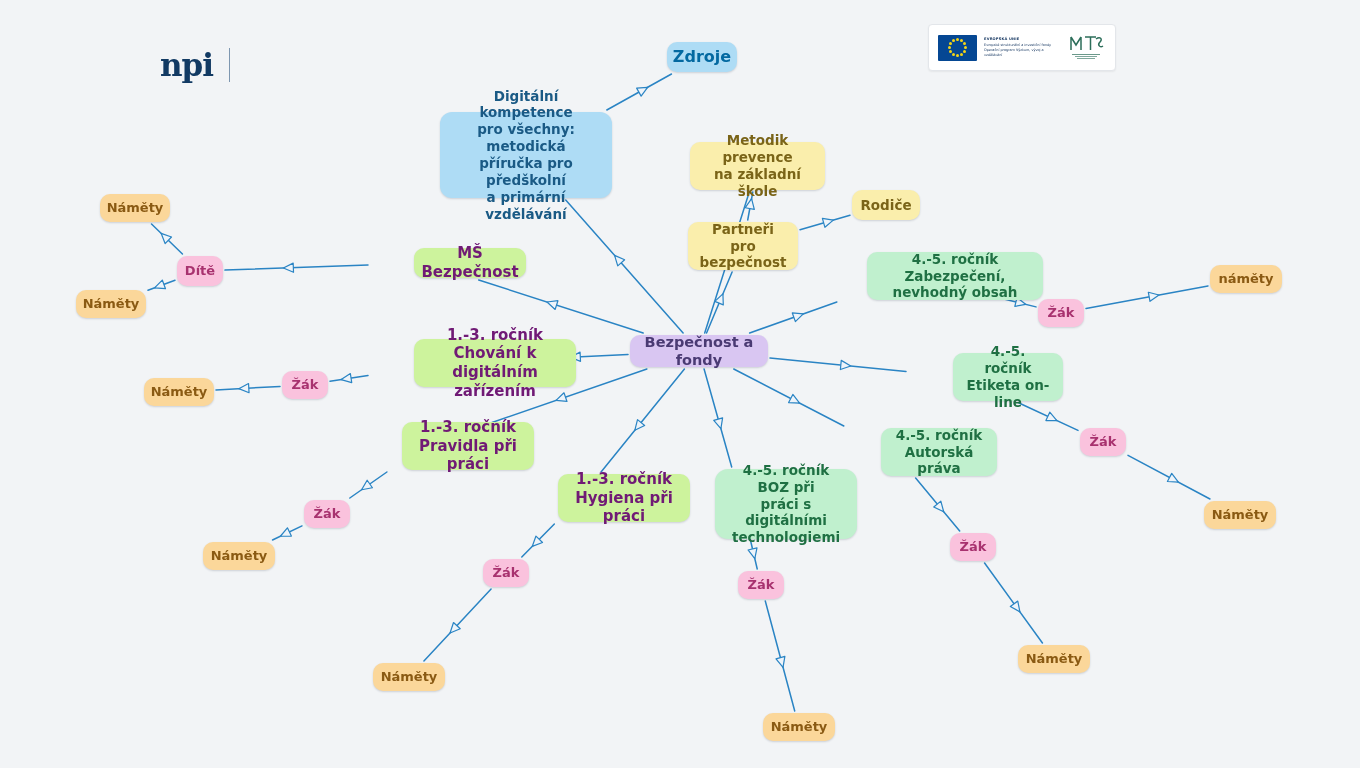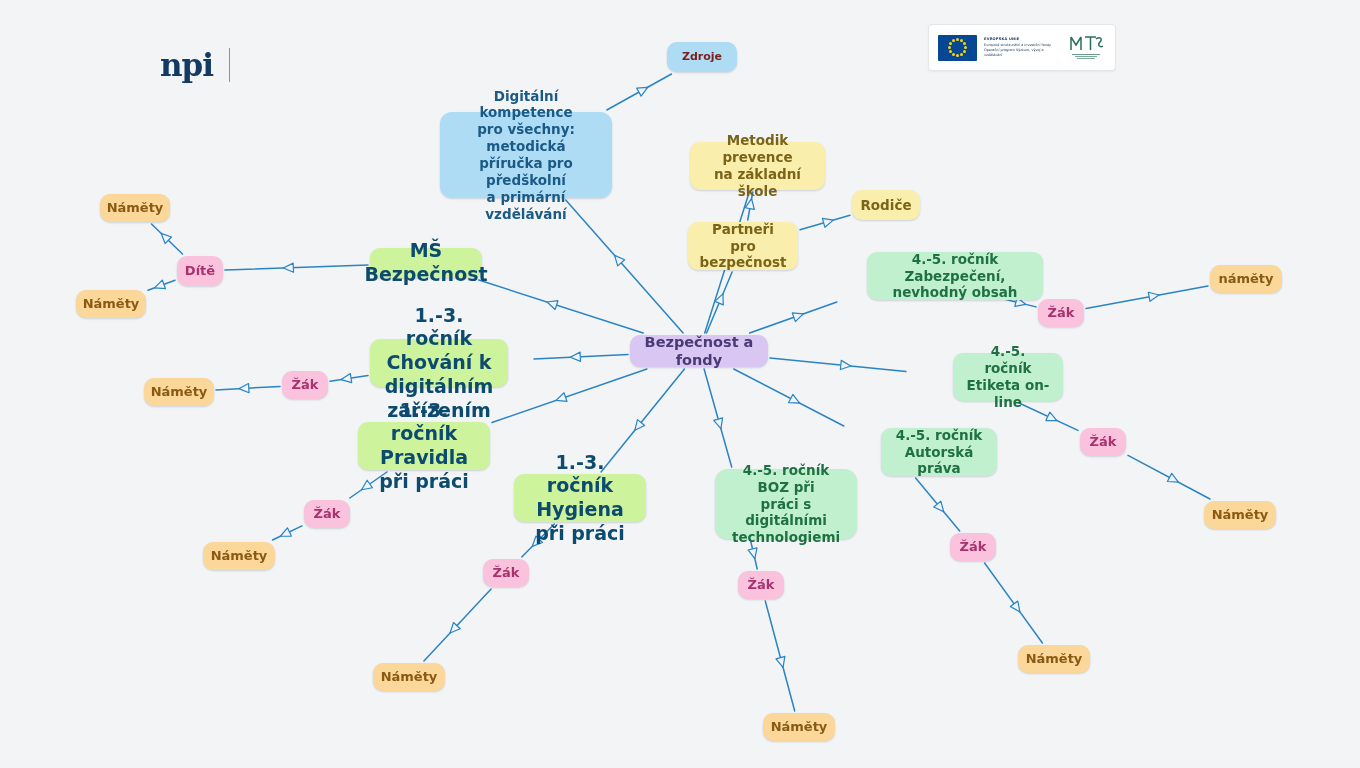--- a/index.html
+++ b/index.html
@@ -18,24 +18,24 @@
     border-radius:10px;
     display:flex;align-items:center;justify-content:center;
     text-align:center;
     font-weight:700;
     line-height:1.25;
     padding:6px 12px;
     box-shadow:0 1px 2px rgba(40,50,70,.18);
     white-space:pre-line;
   }
   .n-hub{background:#d9c6f2;color:#4a3a73;font-size:14.5px;}
-  .n-blue{background:#aedcf5;color:#7f1d1d;font-size:11px;}
+  .n-blue{background:#aedcf5;color:#0369a1;font-size:16px;}
   .n-blue-big{background:#aedcf5;color:#1a5a85;font-size:13.5px;border-radius:12px;}
   .n-yellow{background:#faeeac;color:#7a6418;font-size:13.5px;}
-  .n-ygreen{background:#cdf39d;color:#0c4a6e;font-size:19px;}
+  .n-ygreen{background:#cdf39d;color:#701a75;font-size:15px;margin-left:44px;}
   .n-mint{background:#c0f0ce;color:#1f7043;font-size:13.5px;margin-left:45px;}
   .n-pink{background:#fac2dd;color:#a8326f;font-size:13px;}
   .n-orange{background:#fbd79a;color:#8a5a13;font-size:13px;}
 
   
   #npi-logo{position:absolute;left:160px;top:48px;display:flex;align-items:center;gap:16px;}
   #npi-logo .npi-word{
     font-family:"DejaVu Serif","Liberation Serif",serif;
     font-weight:700;font-size:31px;color:#123a63;letter-spacing:-1px;line-height:1;
   }
@@ -200,21 +200,21 @@
       <div class="node n-yellow" style="left: 688px; top: 222px; width: 110px; height: 48px;">Partneři pro
 bezpečnost</div>
       <div class="node n-ygreen" style="left: 370px; top: 248px; width: 112px; height: 30px;">MŠ Bezpečnost</div>
       <div class="node n-pink" style="left: 177px; top: 256px; width: 46px; height: 30px;">Dítě</div>
       <div class="node n-orange" style="left: 100px; top: 194px; width: 70px; height: 28px;">Náměty</div>
       <div class="node n-orange" style="left: 76px; top: 290px; width: 70px; height: 28px;">Náměty</div>
       <div class="node n-mint" style="left: 822px; top: 252px; width: 176px; height: 48px;">4.-5. ročník Zabezpečení,
 nevhodný obsah</div>
       <div class="node n-pink" style="left: 1038px; top: 299px; width: 46px; height: 28px;">Žák</div>
       <div class="node n-orange" style="left: 1210px; top: 265px; width: 72px; height: 28px;">náměty</div>
-      <div class="node n-ygreen" style="left: 370px; top: 339px; width: 138px; height: 48px;">1.-3. ročník Chování k
+      <div class="node n-ygreen" style="left: 370px; top: 339px; width: 162px; height: 48px;">1.-3. ročník Chování k
 digitálním zařízením</div>
       <div class="node n-pink" style="left: 282px; top: 371px; width: 46px; height: 28px;">Žák</div>
       <div class="node n-orange" style="left: 144px; top: 378px; width: 70px; height: 28px;">Náměty</div>
       <div class="node n-mint" style="left: 908px; top: 353px; width: 110px; height: 48px;">4.-5. ročník
 Etiketa on-line</div>
       <div class="node n-pink" style="left: 1080px; top: 428px; width: 46px; height: 28px;">Žák</div>
       <div class="node n-orange" style="left: 1204px; top: 501px; width: 72px; height: 28px;">Náměty</div>
       <div class="node n-mint" style="left: 836px; top: 428px; width: 116px; height: 48px;">4.-5. ročník
 Autorská práva</div>
       <div class="node n-pink" style="left: 950px; top: 533px; width: 46px; height: 28px;">Žák</div>

